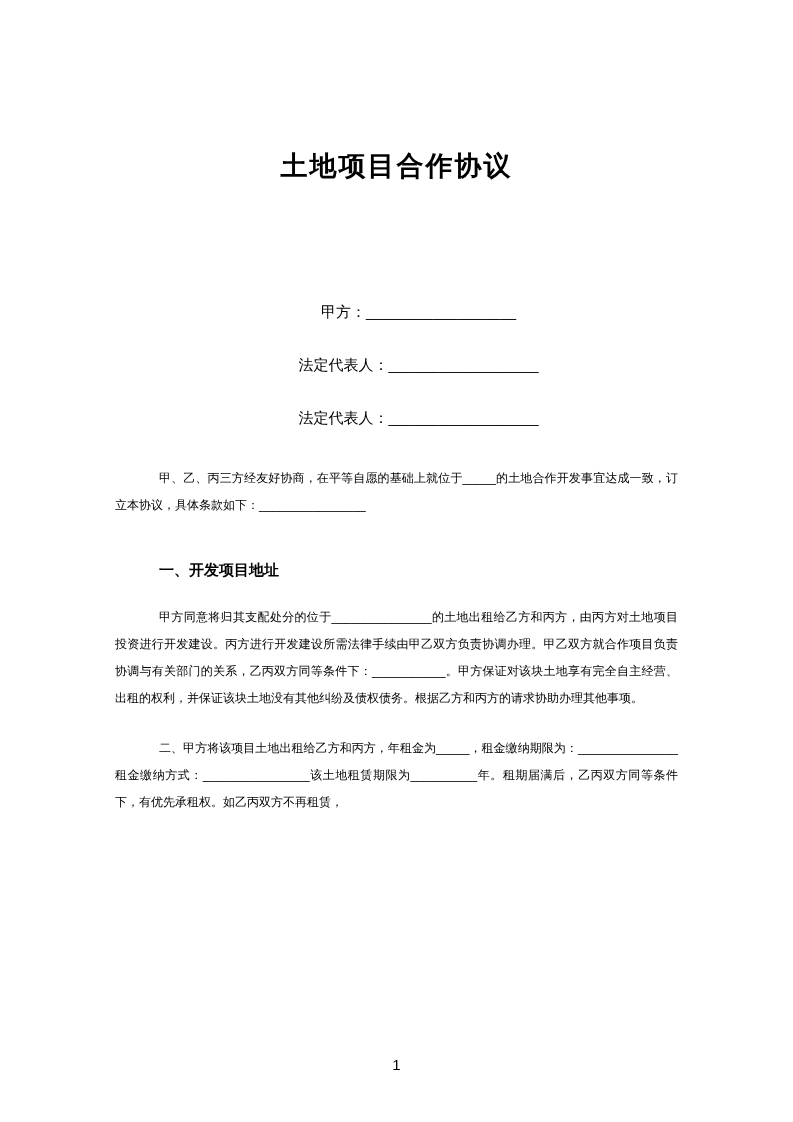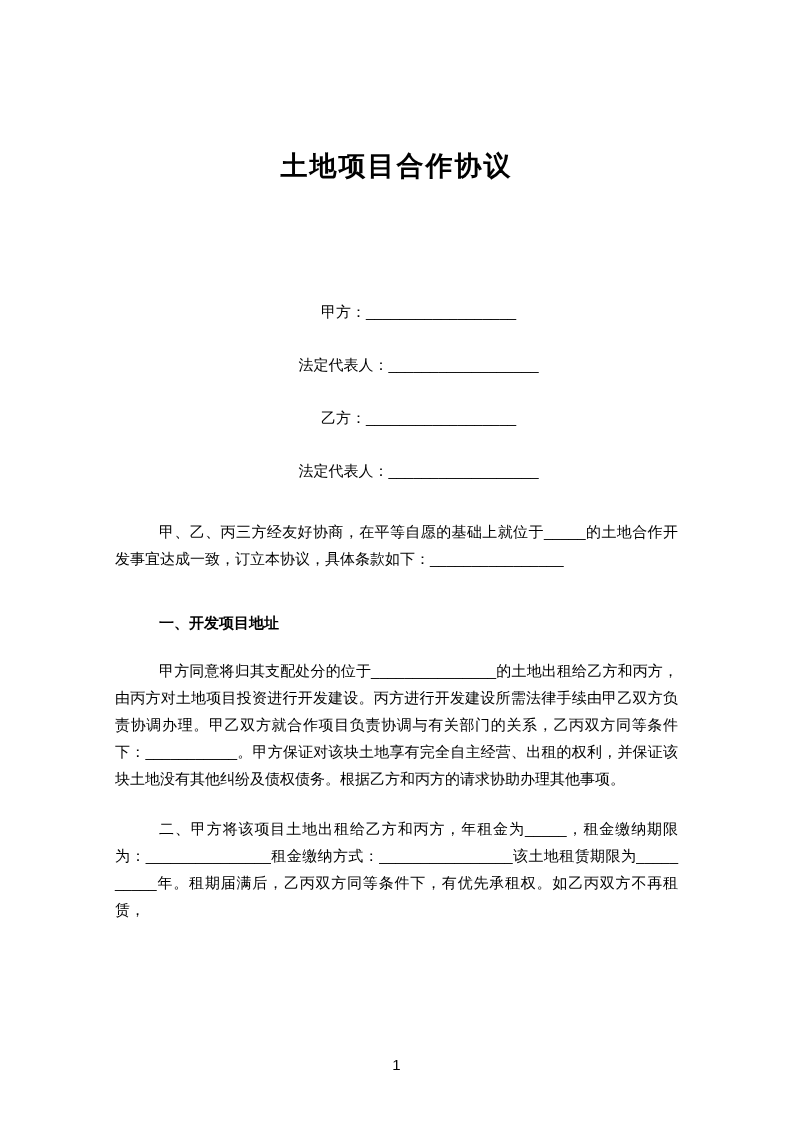--- a/index.html
+++ b/index.html
@@ -37,21 +37,21 @@
     font-size: 15px;
     line-height: 27px;
     margin-bottom: 26px;
     padding-left: 44px;
     white-space: nowrap;
   }
   .party-line:last-child {
     margin-bottom: 0;
   }
   .para {
-    font-size: 15px;
+    font-size: 12px;
     line-height: 27px;
     text-align: justify;
     text-indent: 44px;
     word-break: break-all;
     margin: 0;
   }
   .intro-para   { margin-top: 34px; }
   .section-heading {
     margin-top: 37px;
     font-size: 15px;
@@ -75,21 +75,20 @@
 <body>
 
 <div class="page">
   <div class="content">
 
     <h1 class="doc-title">土地项目合作协议</h1>
 
     <div class="parties">
       <div class="party-line">甲方：__________________</div>
       <div class="party-line">法定代表人：__________________</div>
-      <div class="party-line">乙方：__________________</div>
       <div class="party-line">法定代表人：__________________</div>
     </div>
 
     <p class="para intro-para">甲、乙、丙三方经友好协商，在平等自愿的基础上就位于_____的土地合作开发事宜达成一致，订立本协议，具体条款如下：________________</p>
 
     <h2 class="section-heading">一、开发项目地址</h2>
 
     <p class="para section1-para">甲方同意将归其支配处分的位于_______________的土地出租给乙方和丙方，由丙方对土地项目投资进行开发建设。丙方进行开发建设所需法律手续由甲乙双方负责协调办理。甲乙双方就合作项目负责协调与有关部门的关系，乙丙双方同等条件下：___________。甲方保证对该块土地享有完全自主经营、出租的权利，并保证该块土地没有其他纠纷及债权债务。根据乙方和丙方的请求协助办理其他事项。</p>
 
     <p class="para section2-para">二、甲方将该项目土地出租给乙方和丙方，年租金为_____，租金缴纳期限为：_______________租金缴纳方式：________________该土地租赁期限为__________年。租期届满后，乙丙双方同等条件下，有优先承租权。如乙丙双方不再租赁，</p>

